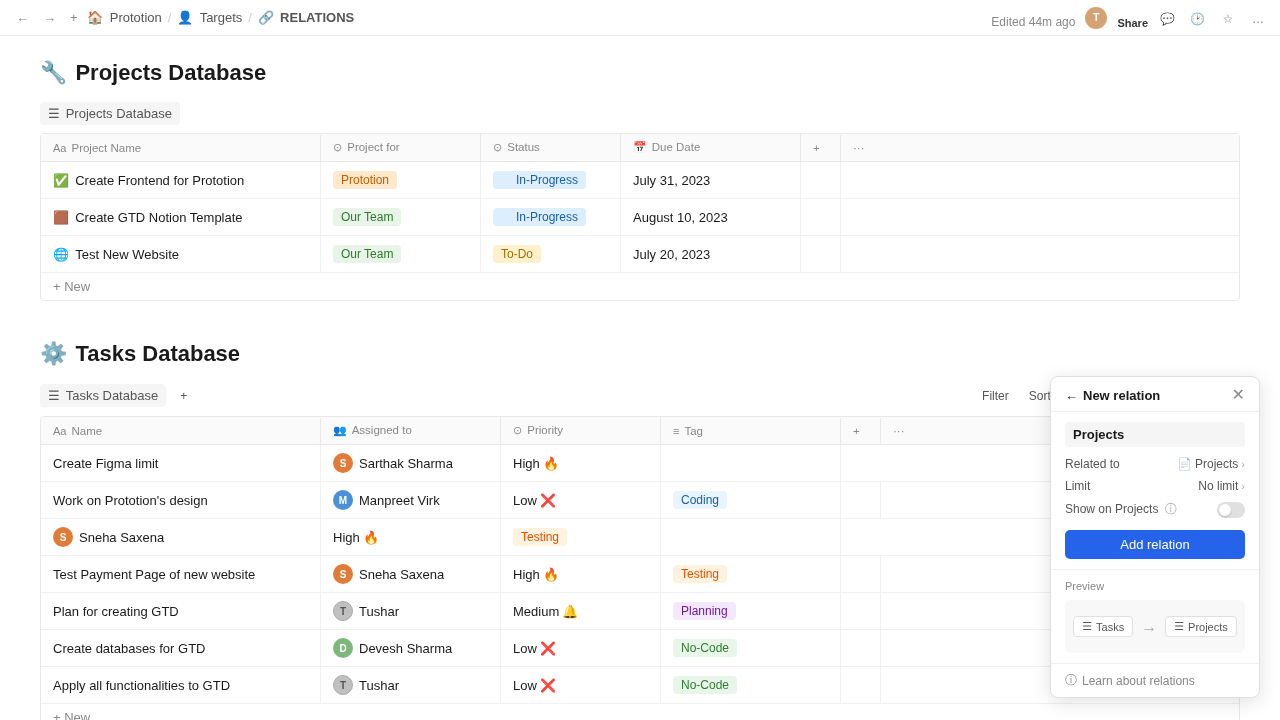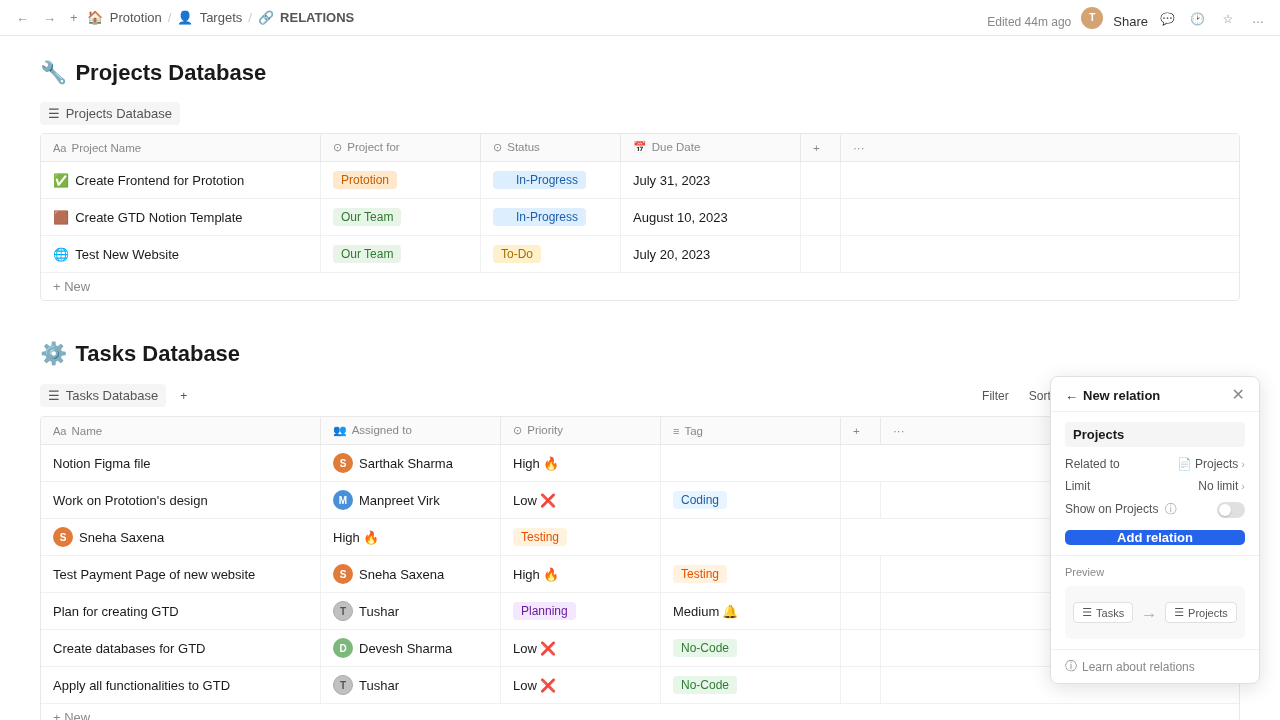--- a/index.html
+++ b/index.html
@@ -4,21 +4,21 @@
   <style>
     * { box-sizing: border-box; margin: 0; padding: 0; }
     body { font-family: -apple-system, BlinkMacSystemFont, 'Segoe UI', sans-serif; background: #fff; font-size: 13px; color: #1a1a1a; overflow: hidden; height: 720px; width: 1280px; }
 
     
     .topbar { display: flex; align-items: center; justify-content: space-between; height: 36px; padding: 0 12px; border-bottom: 1px solid #e8e8e8; background: #fff; }
     .topbar-left { display: flex; align-items: center; gap: 6px; font-size: 13px; color: #555; }
     .topbar-left span { cursor: pointer; }
     .topbar-left .sep { color: #ccc; }
     .topbar-right { display: flex; align-items: flex-end; gap: 10px; font-size: 12px; color: #888; }
-    .topbar-right .share-btn { background: none; border: none; font-size: 13px; color: #333; cursor: pointer; font-weight: 400; }
+    .topbar-right .share-btn { background: none; border: none; font-size: 11px; color: #333; cursor: pointer; font-weight: 700; }
     .topbar-icon { width: 20px; height: 20px; display: flex; align-items: center; justify-content: center; cursor: pointer; color: #888; }
     .avatar-circle { width: 22px; height: 22px; border-radius: 50%; background: #d4a373; display: flex; align-items: center; justify-content: center; font-size: 10px; color: #fff; font-weight: 600; }
     .nav-icon { cursor: pointer; color: #888; padding: 2px 4px; border-radius: 3px; }
 
     
     .main { padding: 24px 40px; height: calc(720px - 36px); overflow-y: auto; position: relative; }
 
     
     .section-title { display: flex; align-items: center; gap: 8px; font-size: 22px; font-weight: 700; color: #1a1a1a; margin-bottom: 16px; }
 
@@ -78,21 +78,21 @@
     .relation-panel { position: absolute; right: 20px; top: 340px; width: 210px; background: #fff; border: 1px solid #e0e0e0; border-radius: 8px; box-shadow: 0 4px 20px rgba(0,0,0,0.12); padding: 0; z-index: 100; }
     .relation-panel-header { display: flex; align-items: center; justify-content: space-between; padding: 10px 14px 8px; border-bottom: 1px solid #f0f0f0; }
     .relation-panel-title { font-size: 13px; font-weight: 600; color: #1a1a1a; display: flex; align-items: center; gap: 5px; }
     .relation-panel-close { background: none; border: none; cursor: pointer; color: #888; font-size: 16px; line-height: 1; padding: 0; }
     .relation-panel-body { padding: 10px 14px; }
     .relation-field { font-size: 13px; font-weight: 600; color: #1a1a1a; margin-bottom: 10px; background: #f5f5f5; padding: 5px 8px; border-radius: 4px; }
     .relation-row { display: flex; align-items: center; justify-content: space-between; margin-bottom: 8px; font-size: 12.5px; }
     .relation-label { color: #555; font-size: 12px; }
     .relation-value { color: #555; font-size: 12px; display: flex; align-items: center; gap: 3px; }
     .relation-value .arr { color: #aaa; font-size: 11px; }
-    .add-relation-btn { width: 100%; background: #2563eb; color: #fff; border: none; border-radius: 5px; font-size: 13px; font-weight: 700; cursor: pointer; margin-top: 4px; text-align: center; }
+    .add-relation-btn { width: 100%; background: #2563eb; color: #fff; border: none; border-radius: 5px; padding: 7px; font-size: 13px; font-weight: 400; cursor: pointer; margin-top: 4px; text-align: center; }
     .preview-section { padding: 10px 14px; border-top: 1px solid #f0f0f0; }
     .preview-label { font-size: 11px; color: #888; margin-bottom: 8px; }
     .preview-box { background: #f8f8f8; border-radius: 6px; padding: 16px 10px; display: flex; align-items: center; justify-content: center; gap: 8px; }
     .preview-db { background: #fff; border: 1px solid #e0e0e0; border-radius: 4px; padding: 3px 8px; font-size: 11px; color: #555; display: flex; align-items: center; gap: 4px; }
     .preview-arrow { color: #aaa; font-size: 16px; }
     .learn-link { display: flex; align-items: center; gap: 5px; padding: 8px 14px; font-size: 12px; color: #888; cursor: pointer; border-top: 1px solid #f0f0f0; }
     .toggle-off { width: 28px; height: 16px; background: #e0e0e0; border-radius: 8px; display: flex; align-items: center; padding: 2px; }
     .toggle-knob { width: 12px; height: 12px; background: #fff; border-radius: 50%; box-shadow: 0 1px 2px rgba(0,0,0,0.2); }
   </style>
 </head>
@@ -248,21 +248,21 @@
           </div>
         <div class="th">
             <span class="th-icon">≡</span>
             <span>Tag</span>
           </div>
         <div class="th">+</div>
         <div class="th">···</div>
       </div>
 
       <div class="table-row tasks-row">
-        <div class="td">Notion Figma file</div>
+        <div class="td">Create Figma limit</div>
         <div class="td">
             <div class="user-avatar avatar-sarthak">S</div>
             <span>Sarthak Sharma</span>
           </div>
         <div class="td">
             <span>High 🔥</span>
           </div>
         <div class="td"></div>
         <div class="td"></div>
       </div>
@@ -310,24 +310,24 @@
         <div class="td"></div>
         <div class="td"></div>
       </div>
       <div class="table-row tasks-row">
         <div class="td">Plan for creating GTD</div>
         <div class="td">
             <div class="user-avatar avatar-tushar" style="color:#555;">T</div>
             <span>Tushar</span>
           </div>
         <div class="td">
+            <span>Medium 🔔</span>
+          </div>
+        <div class="td">
             <span class="badge badge-planning">Planning</span>
-          </div>
-        <div class="td">
-            <span>Medium 🔔</span>
           </div>
         <div class="td"></div>
         <div class="td"></div>
       </div>
       <div class="table-row tasks-row">
         <div class="td">Create databases for GTD</div>
         <div class="td">
             <div class="user-avatar avatar-devesh">D</div>
             <span>Devesh Sharma</span>
           </div>

